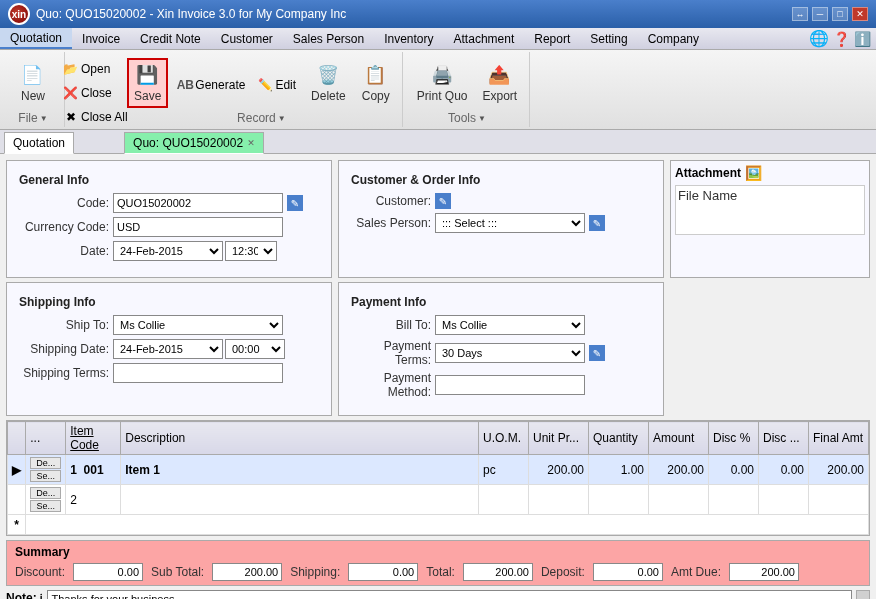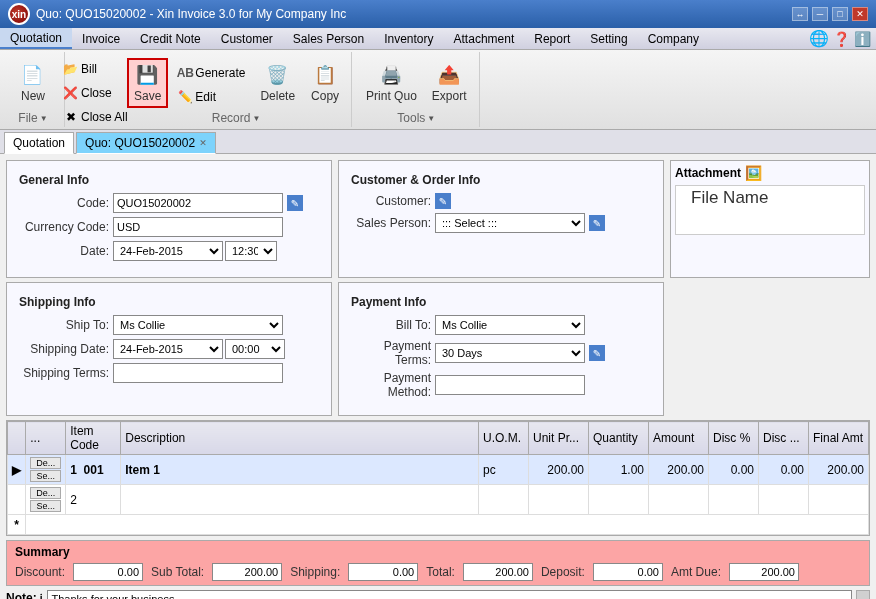--- a/index.html
+++ b/index.html
@@ -158,21 +158,21 @@
     
     .attachment-box {
       border: 1px solid #aaa; background: #f8f8ff; padding: 4px;
       width: 200px; flex-shrink: 0;
     }
     .attachment-header { display: flex; align-items: center; gap: 4px; margin-bottom: 4px; font-weight: bold; }
     .attachment-grid {
       border: 1px solid #ccc; background: white; height: 50px;
       display: flex; align-items: flex-start; padding: 2px;
     }
-    .attachment-col-header { font-size: 17px; color: #333; margin-left: 13px; }
+    .attachment-col-header { font-size: 13px; color: #333; }
 
     
     .data-table-container {
       border: 1px solid #aaa; margin-top: 4px; background: white;
     }
     .data-table { width: 100%; border-collapse: collapse; font-size: 11px; }
     .data-table th {
       background: linear-gradient(to bottom, #e8e8f0, #d8d8e8);
       border: 1px solid #aaa; padding: 2px 4px; text-align: left; font-weight: normal;
     }
@@ -241,21 +241,21 @@
   <div class="toolbar-section" style="min-width:60px;">
     <div class="toolbar-buttons" style="flex-direction:column; align-items:center; justify-content:center; padding-bottom:14px;">
       <div class="tb-btn" style="min-width:50px;">
         <div class="tb-btn-icon">📄</div>
         <div class="tb-btn-label">New</div>
       </div>
     </div>
     <div class="tb-group-v" style="position:absolute; top:6px; left:56px; padding-bottom:14px;">
       <div class="tb-btn-small">
         <div class="tb-btn-small-icon">📂</div>
-        <span>Bill</span>
+        <span>Open</span>
       </div>
       <div class="tb-btn-small">
         <div class="tb-btn-small-icon">❌</div>
         <span>Close</span>
       </div>
       <div class="tb-btn-small">
         <div class="tb-btn-small-icon">✖</div>
         <span>Close All</span>
       </div>
     </div>
@@ -264,21 +264,21 @@
         <span class="expand-arrow">▼</span>
     </div>
   </div>
 
   <div class="toolbar-section" style="min-width:170px; padding-left:60px;">
     <div class="toolbar-buttons" style="padding-bottom:14px; gap:4px;">
       <div class="tb-btn highlighted">
         <div class="tb-btn-icon">💾</div>
         <div class="tb-btn-label">Save</div>
       </div>
-      <div style="display:flex; flex-direction:column; gap:2px; padding-top:4px;">
+      <div style="display:flex; flex-direction:row; gap:2px; padding-top:4px;">
         <div class="tb-btn-small">
           <div class="tb-btn-small-icon" style="font-weight:bold; color:#555;">AB</div>
           <span>Generate</span>
         </div>
         <div class="tb-btn-small">
           <div class="tb-btn-small-icon">✏️</div>
           <span>Edit</span>
         </div>
       </div>
       <div class="tb-btn">
@@ -311,21 +311,21 @@
       <span>Tools</span> 
         <span class="expand-arrow">▼</span>
     </div>
   </div>
 </div>
 
 <div class="doc-tabs">
   <div class="doc-tab active">
     <span>Quotation</span>
   </div>
-  <div class="doc-tab active" style="background:#7dd3fc;">
+  <div class="doc-tab active" style="background:#86efac;margin-left:48px;">
     <span>Quo: QUO15020002</span>
     <span class="doc-tab-close">✕</span>
   </div>
 </div>
 
 <div class="main-content">
 
   <div class="form-row">
 
     <div class="section-box">
@@ -428,21 +428,21 @@
 
     <div style="width:200px; flex-shrink:0;"></div>
   </div>
 
   <div class="data-table-container">
     <table class="data-table">
       <thead>
         <tr>
           <th style="width:14px;"></th>
           <th style="width:40px;">...</th>
-          <th style="width:55px;">Item Code</th>
+          <th style="width:55px;text-decoration:underline;">Item Code</th>
           <th>Description</th>
           <th style="width:50px;">U.O.M.</th>
           <th style="width:60px;">Unit Pr...</th>
           <th style="width:60px;">Quantity</th>
           <th style="width:60px;">Amount</th>
           <th style="width:50px;">Disc %</th>
           <th style="width:50px;">Disc ...</th>
           <th style="width:60px;">Final Amt</th>
         </tr>
       </thead>

